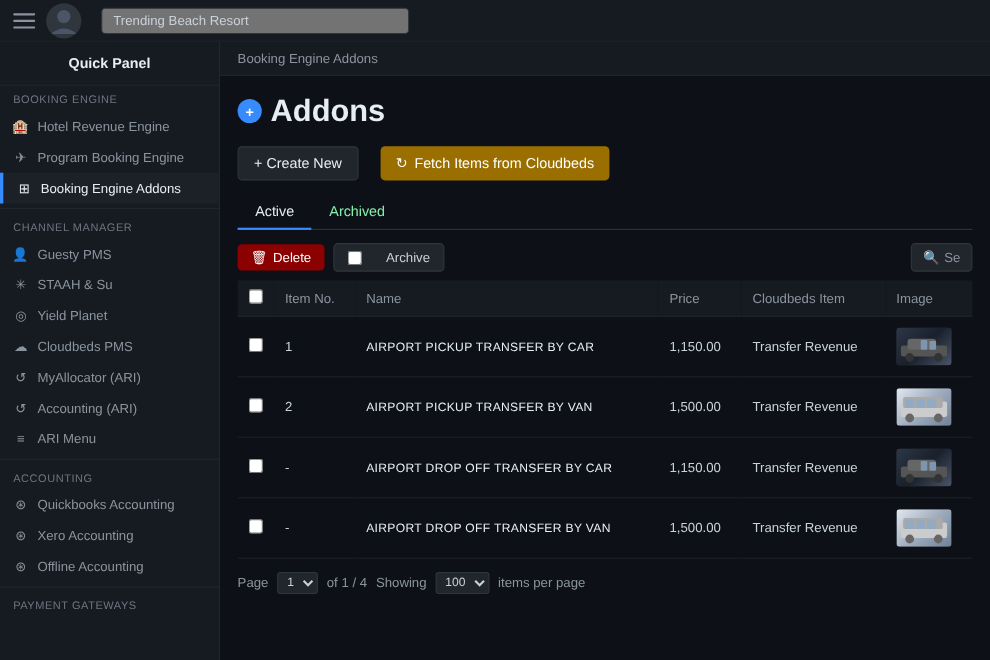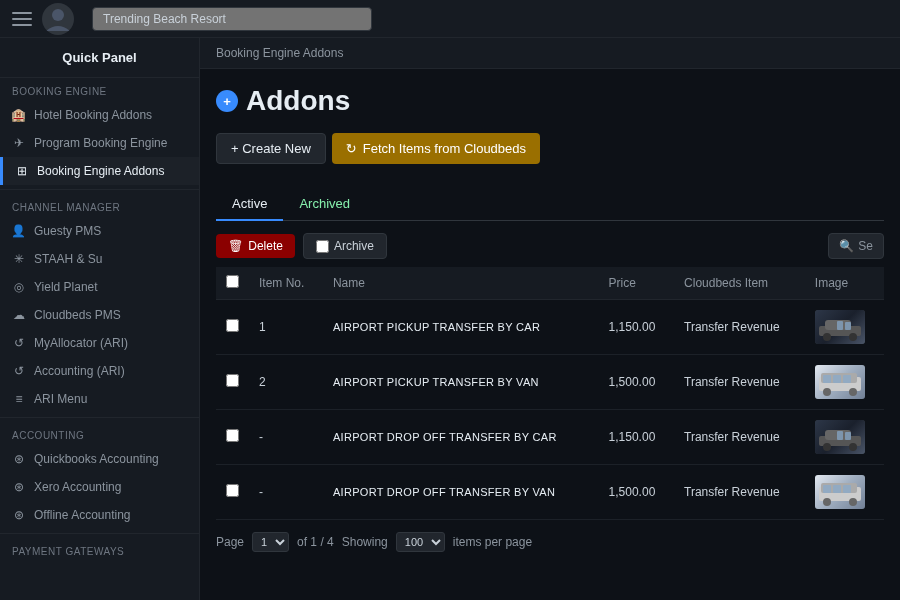--- a/index.html
+++ b/index.html
@@ -168,22 +168,22 @@
       font-size: 13px;
       font-weight: bold;
     }
     .page-title-text {
       font-size: 28px;
       font-weight: 600;
       color: #e6edf3;
     }
     .action-buttons {
       display: flex;
-      gap: 6px;
-      margin-bottom: 24px;
+      gap: 20px;
+      margin-bottom: 12px;
     }
     .btn-create {
       background: #21262d;
       border: 1px solid #30363d;
       color: #e6edf3;
       padding: 7px 14px;
       border-radius: 4px;
       font-size: 13px;
       cursor: pointer;
       display: flex;
@@ -249,21 +249,21 @@
     .btn-archive {
       background: #21262d;
       border: 1px solid #30363d;
       color: #c9d1d9;
       padding: 5px 12px;
       border-radius: 4px;
       font-size: 12px;
       cursor: pointer;
       display: flex;
       align-items: center;
-      gap: 5px;
+      gap: 22px;
     }
     .btn-search {
       background: #21262d;
       border: 1px solid #30363d;
       color: #8b949e;
       padding: 5px 10px;
       border-radius: 4px;
       font-size: 12px;
       cursor: pointer;
       display: flex;
@@ -371,21 +371,21 @@
 </div>
 
 <div class="main-layout">
 
   <div class="sidebar">
     <div class="sidebar-quick-panel">Quick Panel</div>
 
     <div class="sidebar-section-label">Booking Engine</div>
     <div class="sidebar-item">
       <span class="item-icon">🏨</span>
-      <span>Hotel Booking Addons</span>
+      <span>Hotel Revenue Engine</span>
     </div>
     <div class="sidebar-item">
       <span class="item-icon">✈</span>
       <span>Program Booking Engine</span>
     </div>
     <div class="sidebar-item active">
       <span class="item-icon">⊞</span>
       <span>Booking Engine Addons</span>
     </div>
 

